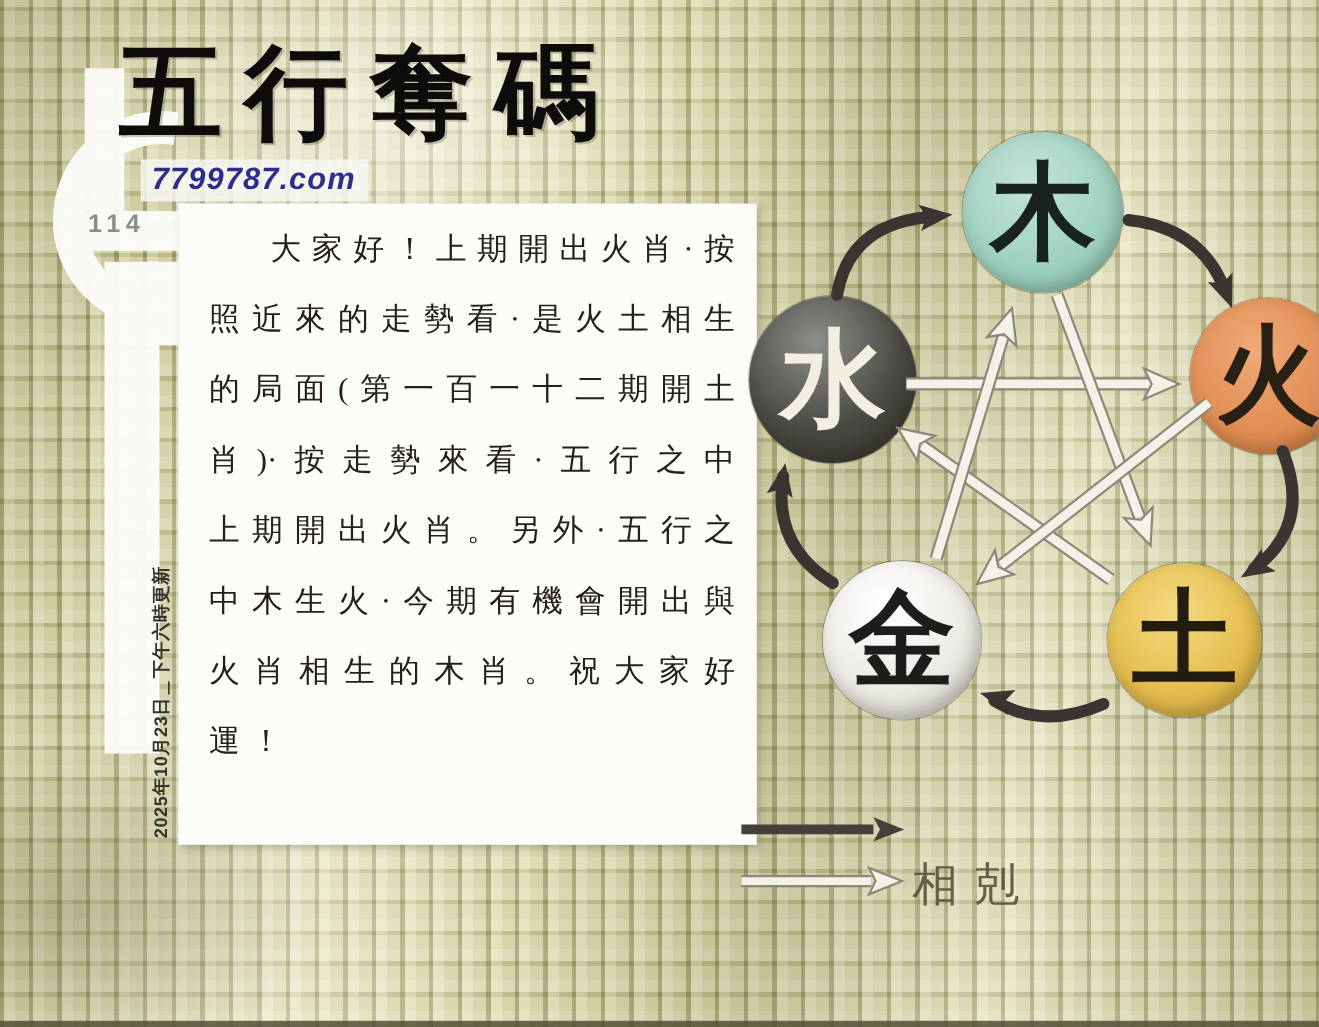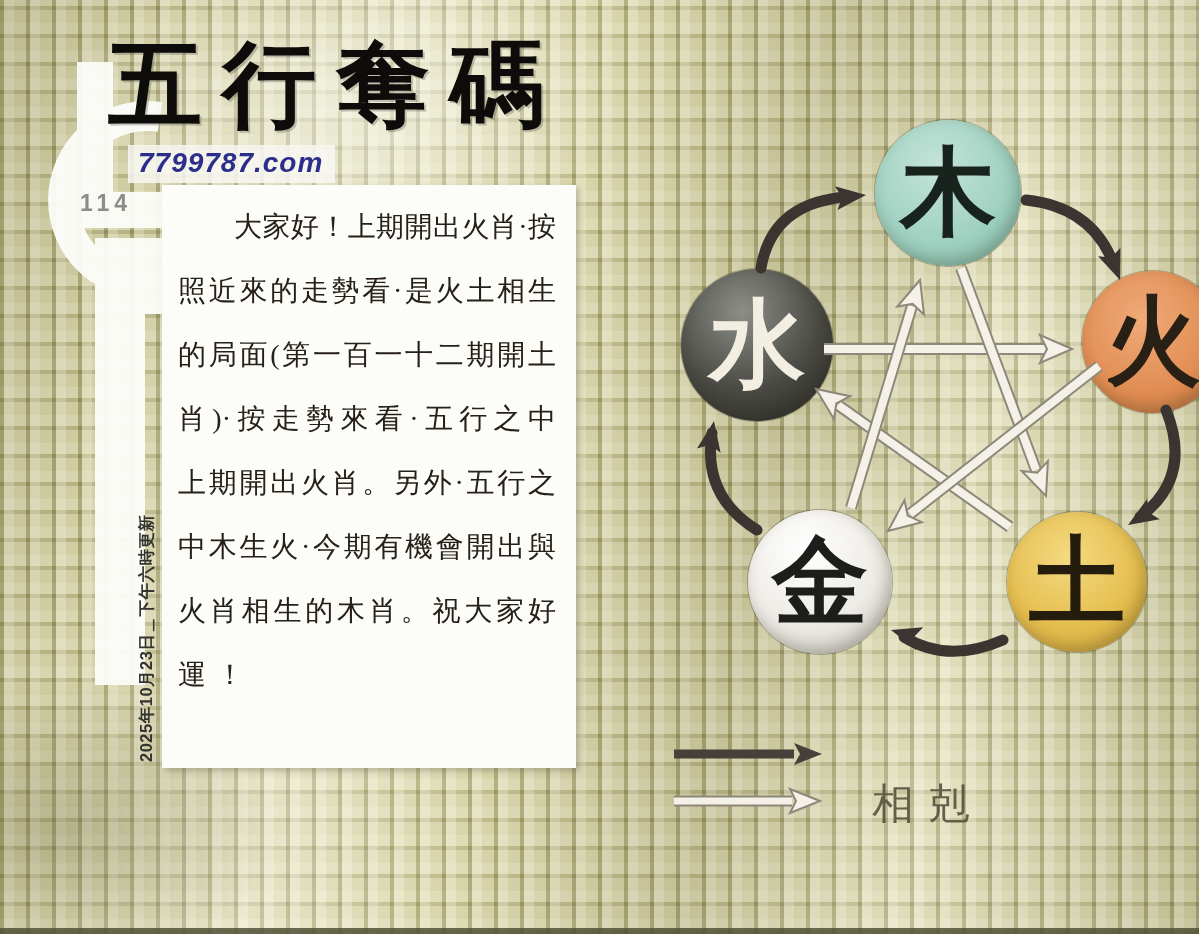--- a/index.html
+++ b/index.html
@@ -30,23 +30,23 @@
     background:rgba(248,248,243,.85);padding:2px 12px 4px 10px;
     font-family:"Liberation Sans","DejaVu Sans",sans-serif;
     font-size:28px;font-weight:bold;font-style:italic;color:#2d2d8c;letter-spacing:1px;margin-left:12px;}
 
   .date-vertical{position:absolute;left:136px;top:762px;z-index:2;white-space:nowrap;
     transform:rotate(-90deg);transform-origin:0 0;
     font-family:"Liberation Sans","DejaVu Sans",sans-serif;
     font-size:16.5px;font-weight:600;color:#33332f;letter-spacing:.5px;}
 
   
-  .article-panel{position:absolute;left:162px;top:185px;width:414px;height:583px;z-index:2;
+  .article-panel{position:absolute;left:162px;top:185px;width:526px;height:583px;z-index:2;
     background:#fcfcf9;box-shadow:3px 3px 6px rgba(90,90,70,.35);
-    padding:10px 20px 0 16px;box-sizing:border-box;color:#262018;}
+    padding:10px 20px 0 28px;box-sizing:border-box;color:#262018;}
   .article-panel .line{height:64px;line-height:64px;font-size:28px;
     text-align:justify;text-align-last:justify;text-justify:inter-character;}
   .article-panel .line.indent{padding-left:56px;}
   .article-panel .line.short{text-align-last:left;letter-spacing:10px;}
 
   
   .circle{position:absolute;z-index:2;border-radius:50%;display:flex;align-items:center;justify-content:center;
     box-shadow:inset -4px -6px 14px rgba(40,40,20,.25), 0 0 0 1px rgba(60,58,40,.35);}
   .circle .char{font-size:96px;font-weight:bold;line-height:1;}
   .c-wood {left:875px;top:120px;width:146px;height:146px;
@@ -62,21 +62,21 @@
     background:radial-gradient(circle at 40% 28%, #ffffff, #edebe5 55%, #c6c4bc);}
   .c-metal .char{color:#1d1d1b;}
   .c-earth{left:1007px;top:512px;width:140px;height:140px;
     background:radial-gradient(circle at 44% 32%, #f4da80, #e5bd4e 58%, #cda139);}
   .c-earth .char{color:#241d0d;}
 
   .arrows-svg{position:absolute;left:640px;top:80px;width:559px;height:780px;z-index:3;pointer-events:none;}
 
   .legend-label{position:absolute;z-index:3;font-size:42px;color:#57523e;letter-spacing:14px;opacity:.9;}
   .legend-sheng{left:828px;top:726px;}
-  .legend-ke{left:872px;top:776px;}
+  .legend-ke{left:829px;top:776px;}
 </style>
 </head>
 <body>
 
 <div class="stage">
 
   <div class="logo">
     <svg width="300" height="720" viewBox="0 0 300 720">
       <path d="M 160 117 A 84 84 0 1 0 160 283" fill="none" stroke="#fdfdfa" stroke-width="30"></path>
       <rect x="77" y="62" width="36" height="130" fill="#fdfdfa"></rect>

